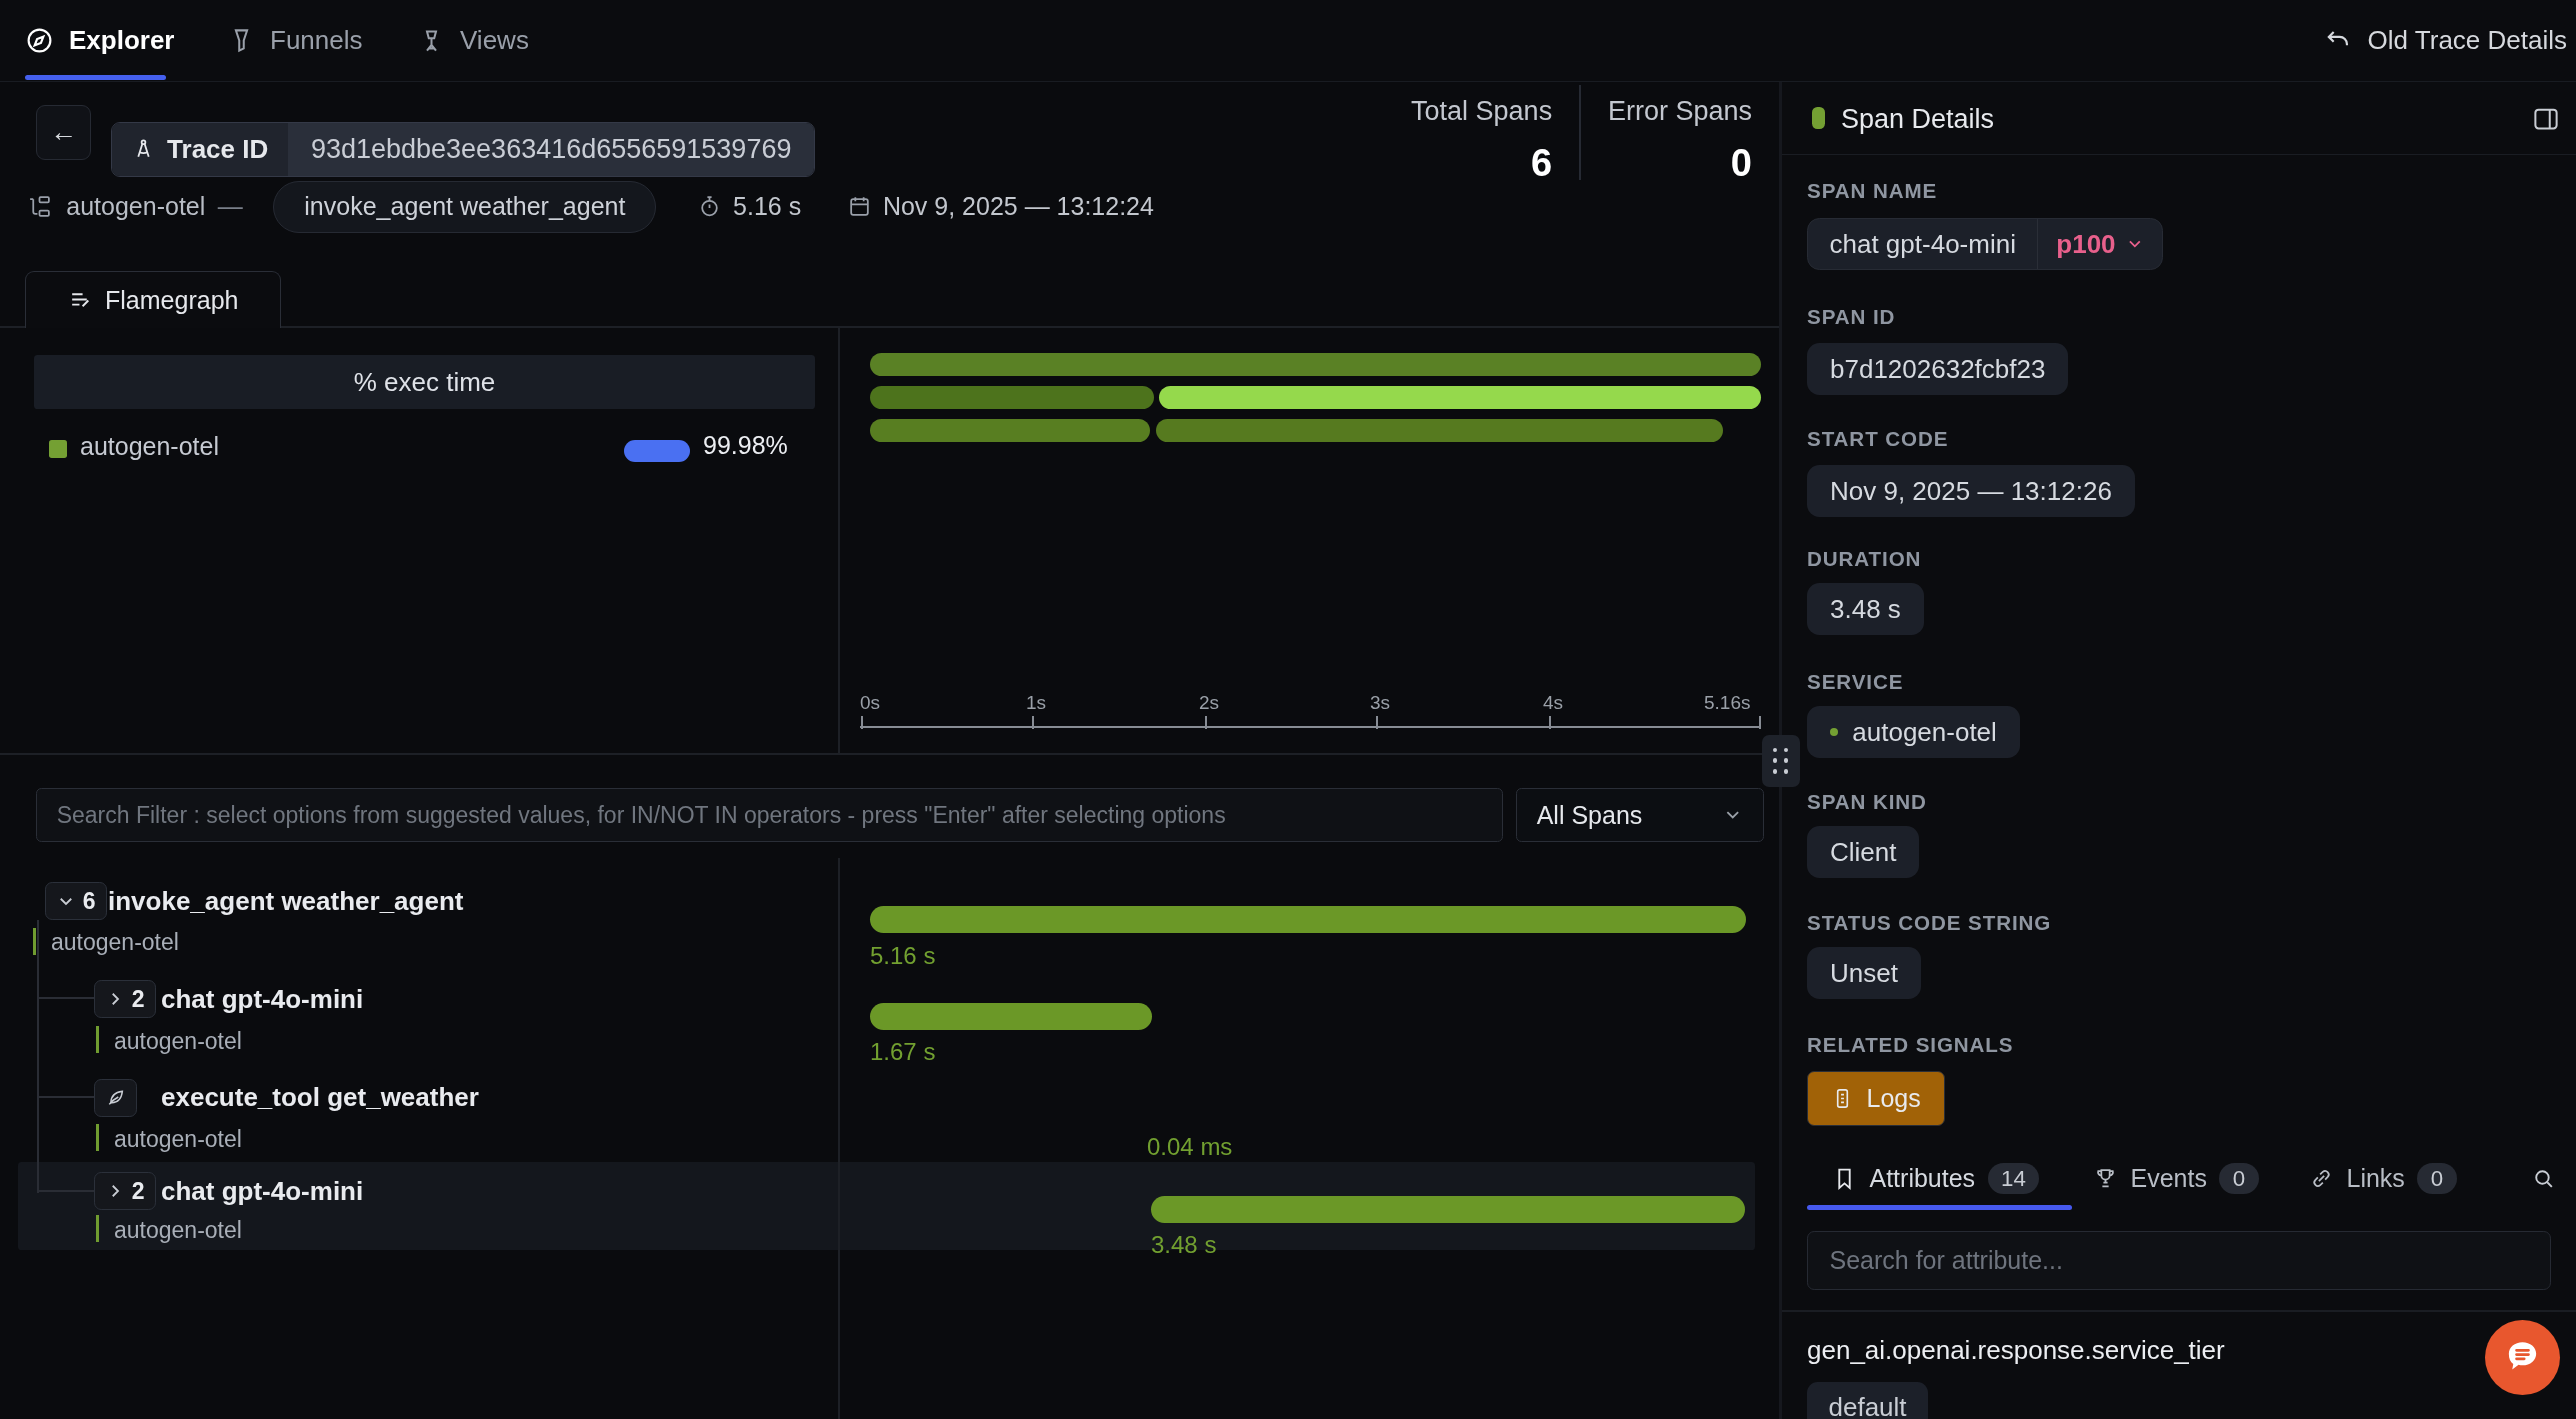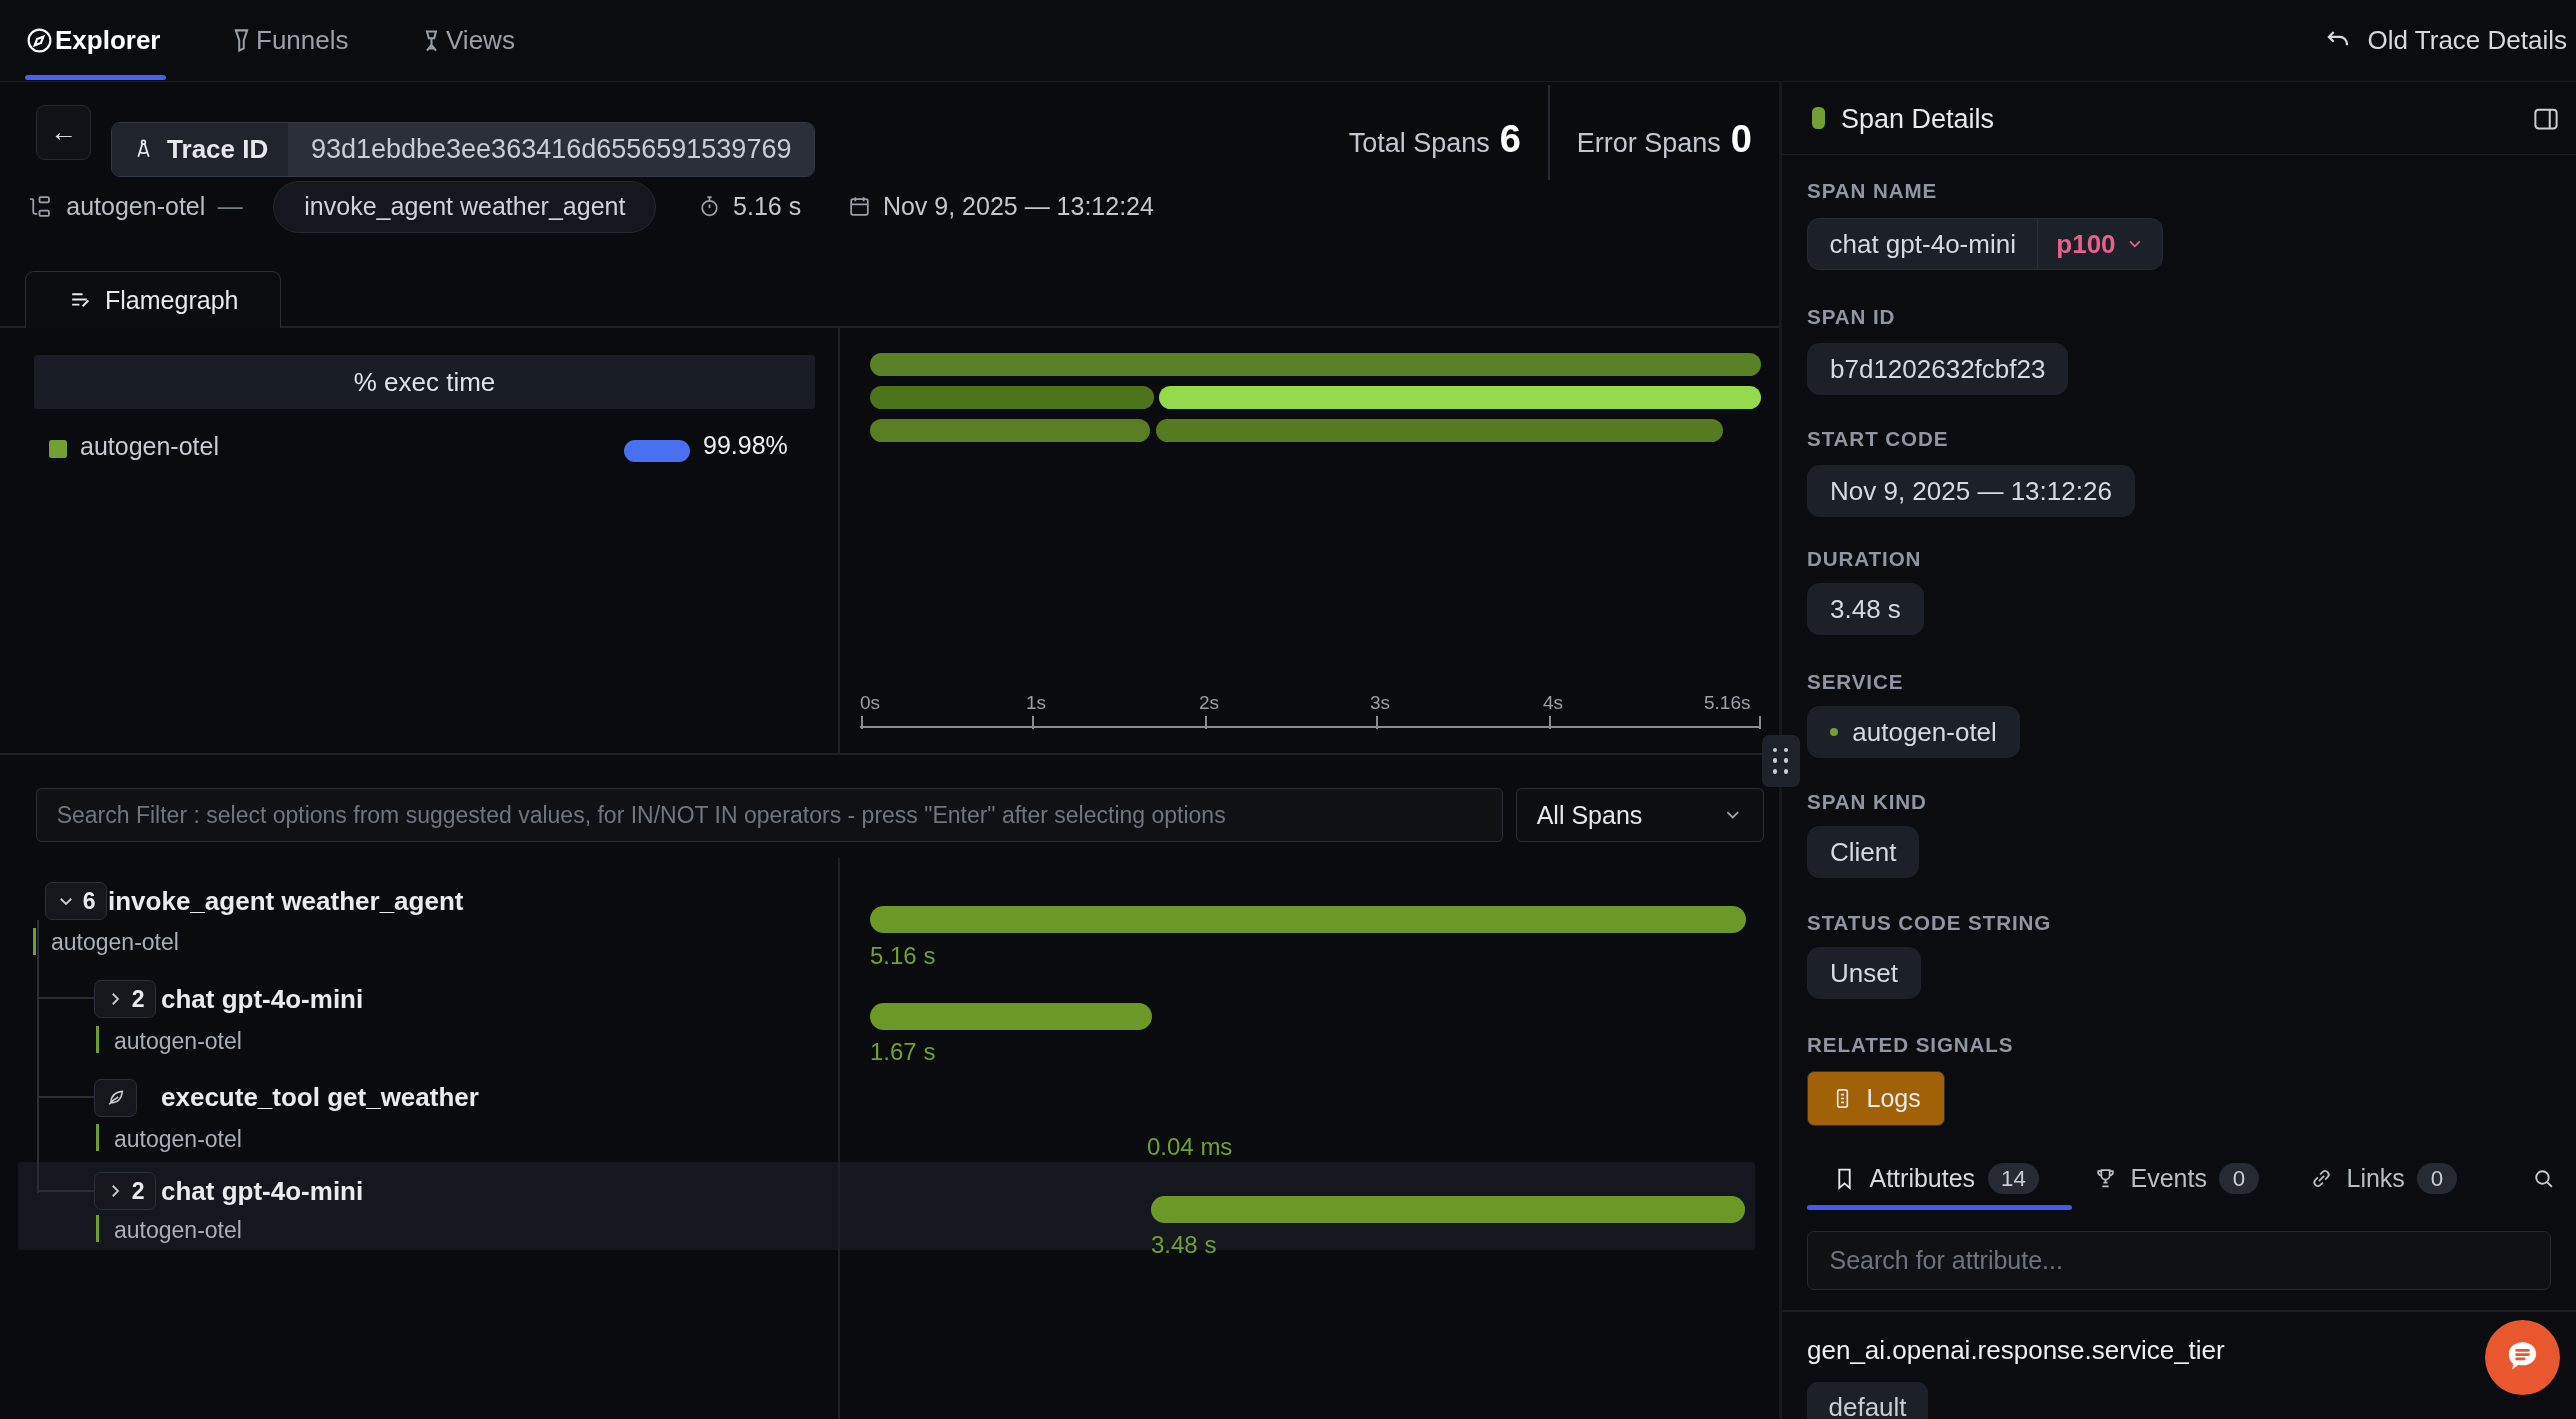--- a/index.html
+++ b/index.html
@@ -3,21 +3,21 @@
 <meta charset="utf-8">
 <style>
   * { margin:0; padding:0; box-sizing:border-box; }
   html,body { width:2576px; height:1419px; background:#0a0b0e; overflow:hidden;
     font-family:"Liberation Sans", sans-serif; color:#e6e8ec; }
   svg { display:block; }
 
   
   #topbar { position:absolute; left:0; top:0; width:2576px; height:82px;
     background:#0b0c0f; border-bottom:1.8px solid #191c22; }
-  .top-tab { position:absolute; top:0; height:80px; display:flex; align-items:center; gap:1px;
+  .top-tab { position:absolute; top:0; height:80px; display:flex; align-items:center; gap:15px;
     font-size:26px; color:#9aa0aa; cursor:pointer; }
   .top-tab.active { color:#ffffff; font-weight:bold; }
   .tab-underline { position:absolute; left:25px; bottom:0; width:141px; height:5.4px;
     background:#4560ee; border-radius:2.7px; }
   #old-trace { position:absolute; right:9px; top:0; height:80px; display:flex;
     align-items:center; gap:14.3px; font-size:26px; color:#d6d9de; }
 
   
   #left { position:absolute; left:0; top:82px; width:1779px; height:1337px; background:#0a0b0e; }
   #vsplit { position:absolute; left:1779px; top:82px; width:3.6px; height:1337px; background:#16181e; }
@@ -29,21 +29,21 @@
     display:flex; align-items:center; }
   #back-btn { width:55px; height:55px; border:1.8px solid #262a33; background:#101217;
     border-radius:9px; display:flex; align-items:center; justify-content:center;
     font-size:27px; color:#d6d9de; cursor:pointer; }
   #trace-chip { margin-left:19.7px; height:55px; display:flex; border-radius:9px; overflow:hidden;
     border:0.9px solid #343947;margin-top:33px; }
   #trace-chip .tid-label { display:flex; align-items:center; gap:10.7px; padding:0 19.7px;
     background:#20242d; font-size:26px; font-weight:bold; color:#e6e8ec; }
   #trace-chip .tid-value { display:flex; align-items:center; padding:0 23px;
     background:#293040; background:#2a2f3a; font-size:27px; color:#c9cdd5; }
-  .spans-stat { display:flex; flex-direction:row; align-items:flex-end; gap:10px;margin-top:13px; }
+  .spans-stat { display:flex; flex-direction:column; align-items:flex-end; gap:17px;margin-top:13px; }
   .spans-stat .s-label { font-size:27px; color:#c3c7cf; }
   .spans-stat .s-value { font-size:38px; font-weight:bold; color:#ffffff; line-height:39px; }
   #stats-divider { width:1.8px; height:95px; background:#262a33; margin:0 27px; }
 
   #meta-row { position:absolute; left:27px; top:97px; height:55px; display:flex;
     align-items:center; font-size:25px; color:#b9bec6; }
   #meta-pill { margin-left:18px; height:52px; display:flex; align-items:center; padding:0 30px;
     border:1.3px solid #262a33; background:#14171d; border-radius:893px; color:#ced2d9; }
   .meta-icon { color:#9aa0aa; }
 

